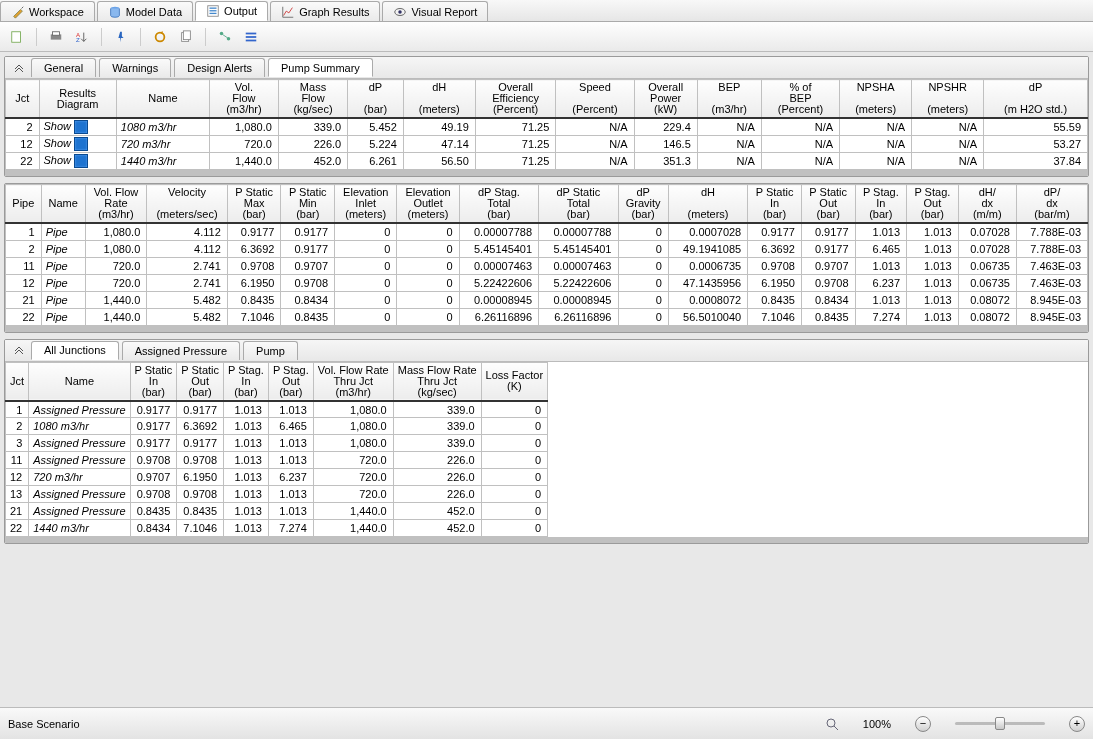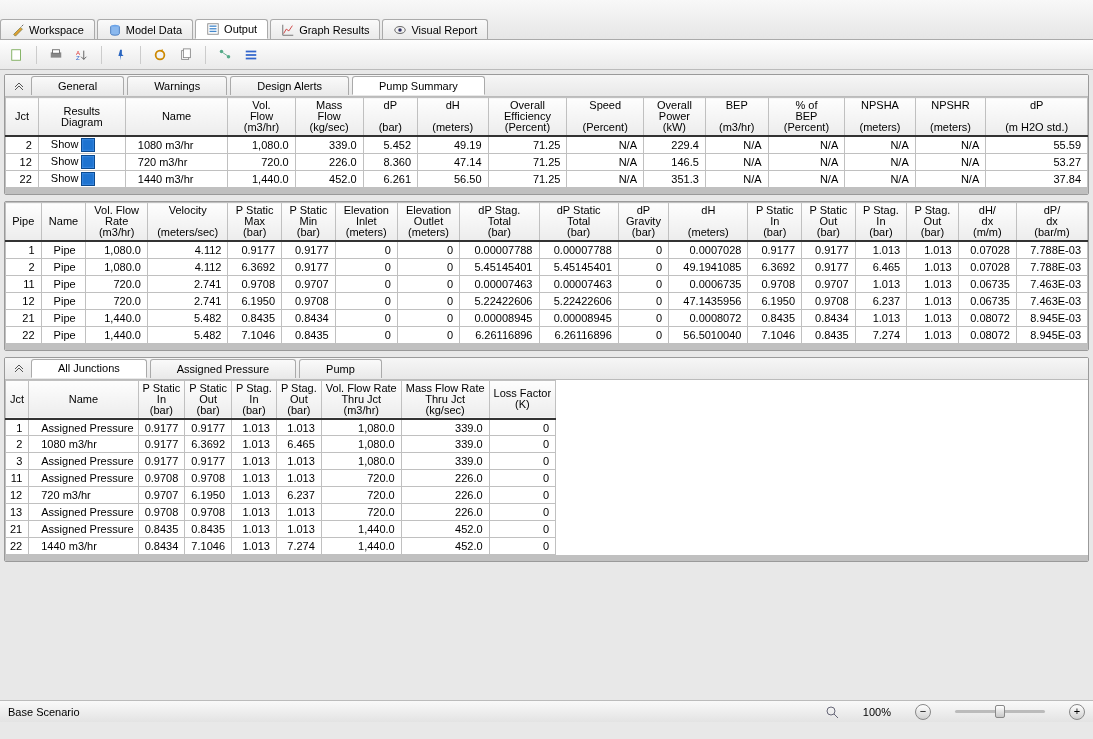--- a/index.html
+++ b/index.html
@@ -9,21 +9,21 @@
   background: #e8e8e8;
   width: 1093px;
   height: 739px;
   overflow: hidden;
   color: #000;
 }
 .top-tabs {
   display: flex;
   background: linear-gradient(#f8f8f8,#e6e6e6);
   border-bottom: 1px solid #aaa;
-  height: 40px;
+  height: 22px;
   align-items: flex-end;
 }
 .top-tab {
   display: flex;
   align-items: center;
   gap: 4px;
   padding: 3px 10px;
   border: 1px solid #aaa;
   border-bottom: none;
   background: linear-gradient(#fafafa,#eaeaea);
@@ -68,21 +68,21 @@
   background: linear-gradient(#f6f6f6,#e8e8e8);
   border-bottom: 1px solid #bbb;
   height: 22px;
   padding-left: 2px;
 }
 .chevron {
   width: 16px; height:16px; margin: 0 4px; cursor:pointer;
   display:flex;align-items:center;justify-content:center;
 }
 .sub-tab {
-  padding: 2px 26px;
+  padding: 2px 12px;
   border: 1px solid #aaa;
   border-bottom: none;
   border-radius: 3px 3px 0 0;
   background: linear-gradient(#fafafa,#eaeaea);
   margin-right: 3px;
   cursor:pointer;
   height: 19px;
   display:flex; align-items:center;
 }
 .sub-tab.active { background:#fff; border-bottom:1px solid #fff;}
@@ -102,30 +102,30 @@
 thead th {
   background: linear-gradient(#fefefe,#ececec);
   font-weight: 400;
   line-height: 1.0;
   vertical-align: middle;
   height: auto;
   padding: 2px 4px;
 }
 thead tr:first-child th { border-bottom: 2px solid #333;}
 td.right { text-align: right; padding-right: 6px;}
-td.left { text-align: left; padding-left: 12px;}
+td.left { text-align: left; padding-left: 4px; font-style: italic;}
 .blue-btn {
   width:14px; height:14px; background:#1e73d0; border:1px solid #0a4a90;
   display:inline-block; vertical-align:middle; cursor:pointer;
   box-shadow:inset 0 0 2px #6ab0ff;
 }
 .status-bar {
   position: absolute;
-  bottom: 17px; left:0; right:0;
-  height: 22px;
+  bottom: 0; left:0; right:0;
+  height: 32px;
   background: linear-gradient(#f9f9f9,#e3e3e3);
   border-top: 1px solid #bbb;
   display:flex; align-items:center;
   padding: 0 8px;
   justify-content: space-between;
   text-align: center;
 }
 .zoom {
   display:flex; align-items:center; gap:24px;
 }
@@ -288,21 +288,21 @@
               <td class="right">N/A</td>
               <td class="right">N/A</td>
               <td class="right">55.59</td>
             </tr>
             <tr>
               <td class="right">12</td>
               <td class="left"><span>Show</span> <span class="blue-btn"></span></td>
               <td class="left">720 m3/hr</td>
               <td class="right">720.0</td>
               <td class="right">226.0</td>
-              <td class="right">8.360</td>
+              <td class="right">5.224</td>
               <td class="right">47.14</td>
               <td class="right">71.25</td>
               <td class="right">N/A</td>
               <td class="right">146.5</td>
               <td class="right">N/A</td>
               <td class="right">N/A</td>
               <td class="right">N/A</td>
               <td class="right">N/A</td>
               <td class="right">53.27</td>
             </tr>

